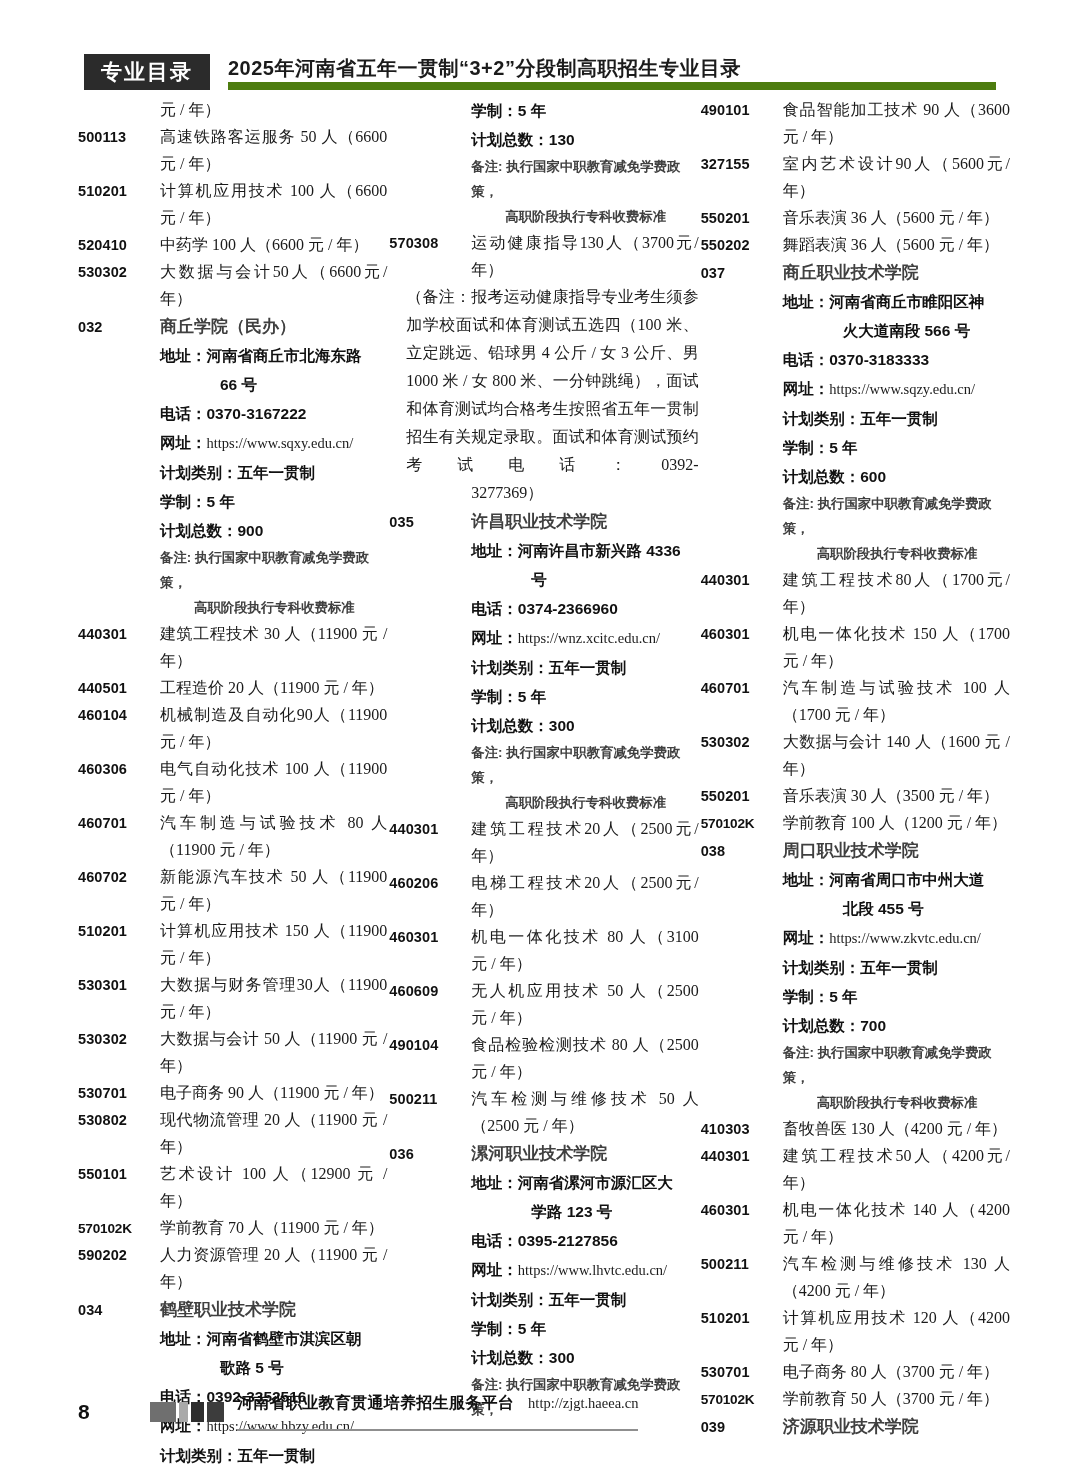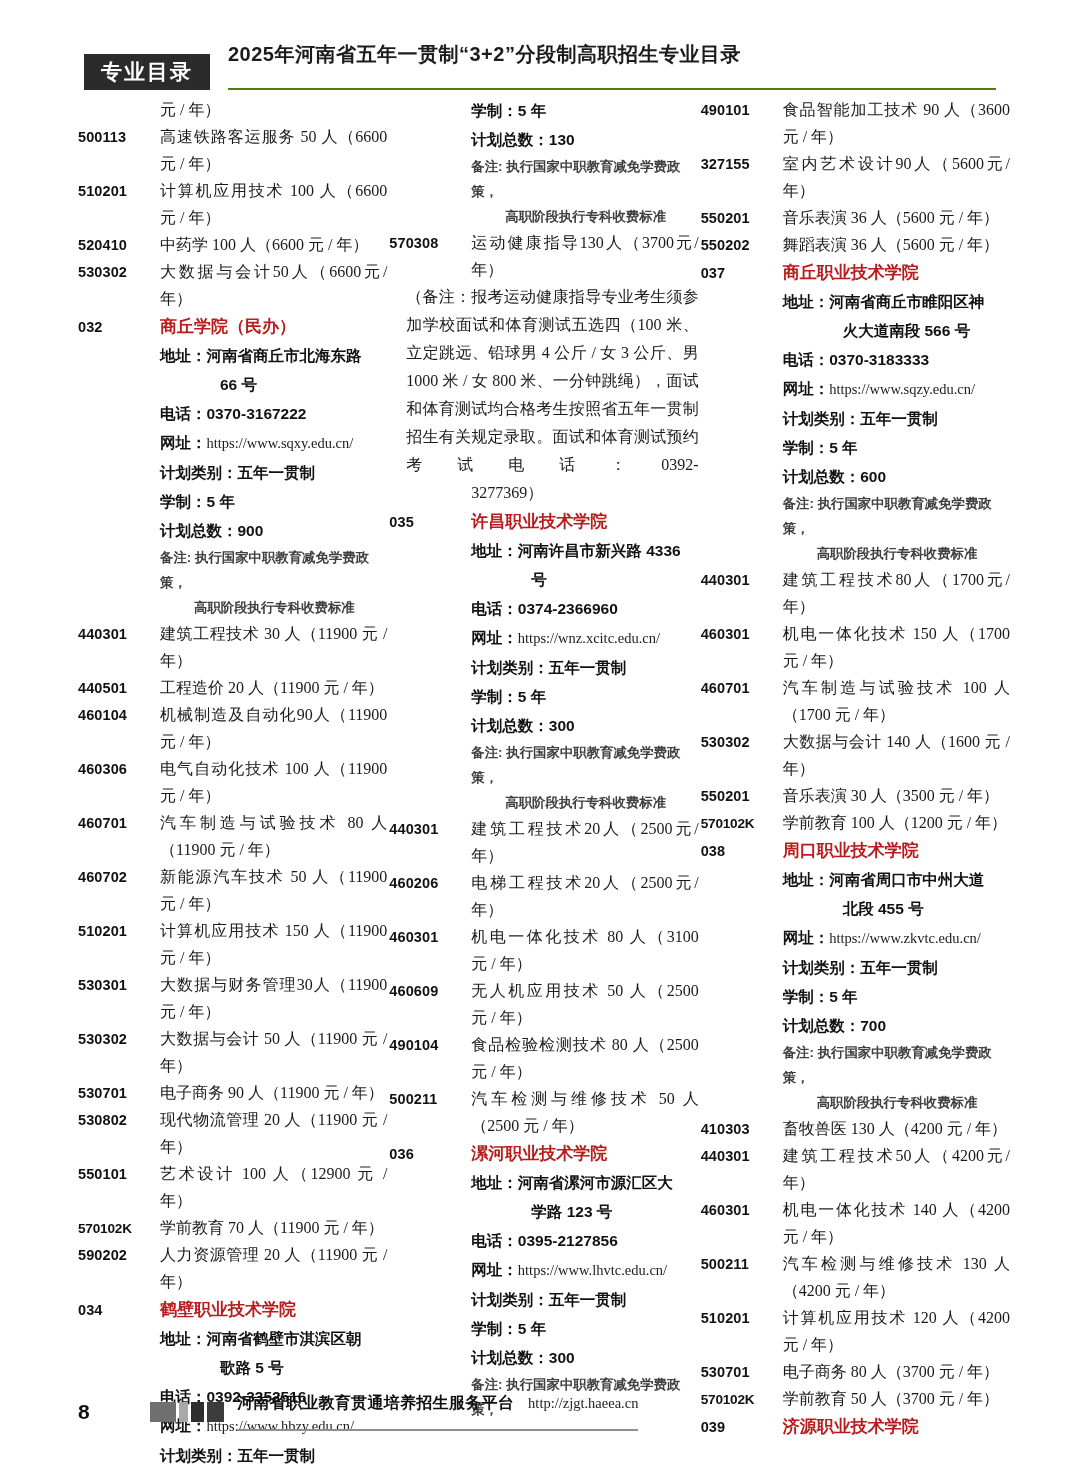--- a/index.html
+++ b/index.html
@@ -18,22 +18,22 @@
     display:flex;align-items:flex-end;
   }
   .hdr-tag{
     background:#2b2b2b;color:#fff;
     font-size:21px;font-weight:bold;letter-spacing:2px;
     padding:7px 17px 8px 17px;
     line-height:1;white-space:nowrap;
   }
   .hdr-title-wrap{
     flex:1;margin-left:18px;
-    border-bottom:2px solid #4d7c0f;
-    padding-bottom:20px;
+    border-bottom:8px solid #4d7c0f;
+    padding-bottom:0;
   }
   .hdr-title{
     font-size:20px;font-weight:bold;color:#1b1b1b;
     letter-spacing:.5px;white-space:nowrap;
   }
 
   
   .columns{
     position:absolute;left:78px;top:96px;
     width:932px;height:1276px;
@@ -60,21 +60,21 @@
   }
   .maj.just{text-align:justify;text-align-last:justify;}
   .maj.jnorm{text-align:justify;text-align-last:left;}
   .cont{ 
     margin-left:82px;
   }
 
   
   .school{
     font-family:"Liberation Sans","DejaVu Sans",sans-serif;
-    font-weight:bold;font-size:16.5px;line-height:29px;color:#b91c1c;
+    font-weight:bold;font-size:16.5px;line-height:29px;color:#404040;
   }
   .school .sname{font-size:17px;}
   .info{
     font-family:"Liberation Sans","DejaVu Sans",sans-serif;
     font-weight:bold;font-size:15.5px;line-height:29px;color:#111;
   }
   .info .ind{margin-left:60px;display:block;}
   .url{
     font-family:"Liberation Serif","DejaVu Serif",serif;
     font-weight:normal;font-size:14.5px;color:#1a1a1a;

